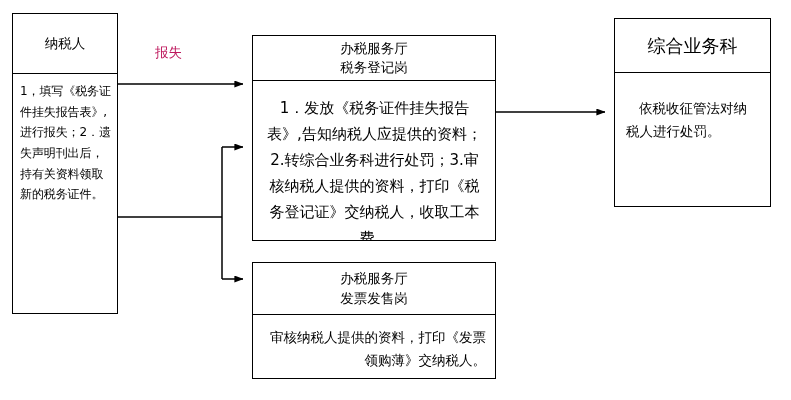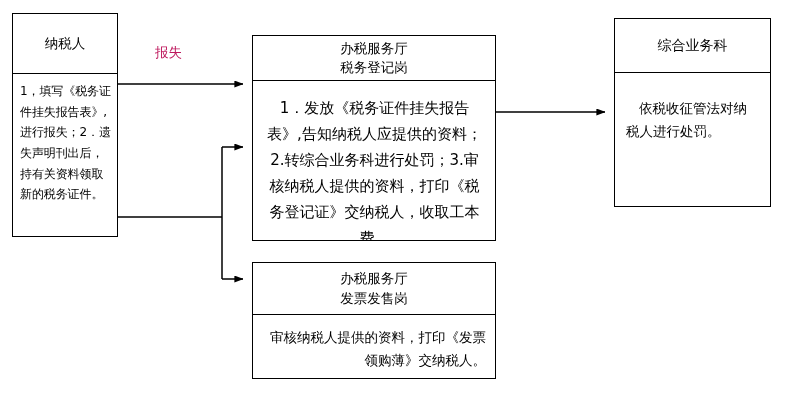--- a/index.html
+++ b/index.html
@@ -52,21 +52,21 @@
     box-sizing: border-box;
     flex: 1 1 auto;
     color: #000000;
     overflow: hidden;
   }
   
   #node-taxpayer {
     left: 12px;
     top: 13px;
     width: 106px;
-    height: 224px;
+    height: 301px;
   }
   #node-taxpayer .node-header {
     height: 60px;
     font-size: 13.5px;
   }
   #node-taxpayer .node-body {
     font-size: 12px;
     line-height: 1.72;
     padding: 7px 6px 0 7px;
     text-align: left;
@@ -108,21 +108,21 @@
   }
   
   #node-review {
     left: 614px;
     top: 18px;
     width: 157px;
     height: 189px;
   }
   #node-review .node-header {
     height: 54px;
-    font-size: 14px;
+    font-size: 18px;
   }
   #node-review .node-body {
     font-size: 13.5px;
     line-height: 1.74;
     padding: 24px 11px 0 11px;
     text-align: left;
     text-indent: 13px;
   }
   .edge-label {
     position: absolute;

